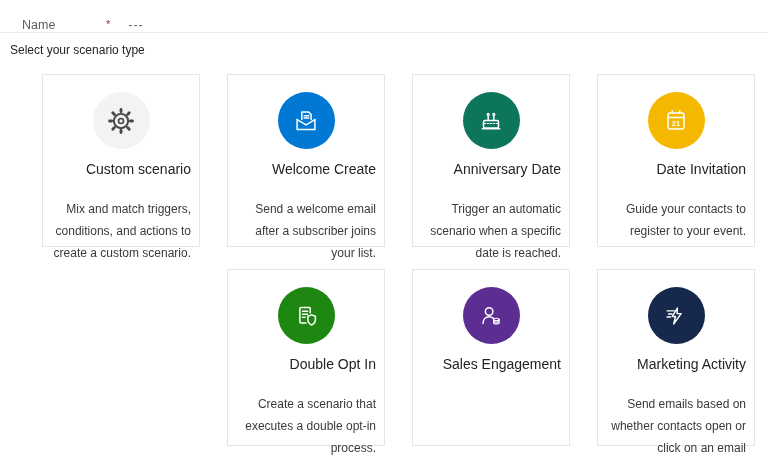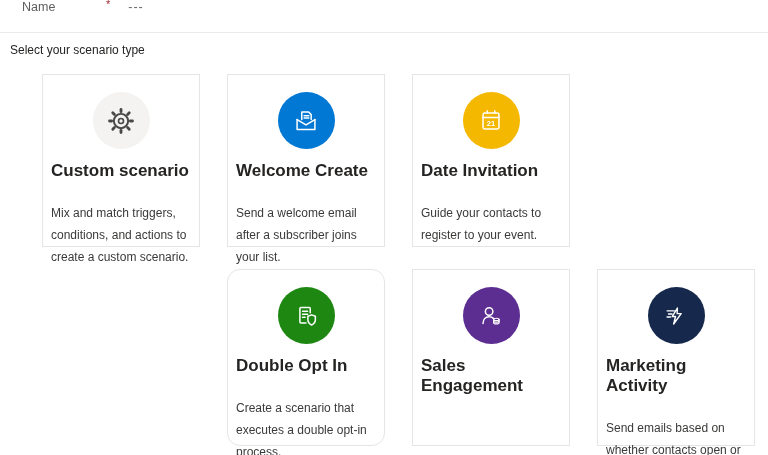--- a/index.html
+++ b/index.html
@@ -1,41 +1,41 @@
 <!DOCTYPE html>
 <html><head>
 <meta charset="utf-8">
 <style>
   * { margin:0; padding:0; box-sizing:border-box; }
   html,body { width:768px; height:455px; background:#fff; overflow:hidden;
               font-family:"Liberation Sans", sans-serif; }
 
   
-  .field-row { display:flex; align-items:flex-start; height:33px; padding-left:22px;
+  .field-row { display:flex; align-items:flex-end; height:33px; padding-left:22px;
                border-bottom:1px solid #eaeaea; }
   .field-label { width:84px; font-size:12.5px; color:#605e5c; }
   .req { color:#a4262c; font-size:11px; margin-right:18px; position:relative; top:-2px; }
   .field-value { font-size:12.5px; color:#666; letter-spacing:1px; }
 
   
   .section-heading { font-size:12px; color:#252423; padding:10px 0 0 10px; }
 
   
   .grid { margin:17px 0 0 42px;
           display:grid;
           grid-template-columns:repeat(4,158px);
           grid-template-rows:173px 177px;
           column-gap:27px; row-gap:22px; }
-  .card { background:#fff; border:1px solid #e5e5e5; text-align:left;
+  .card { background:#fff; border:1px solid #e5e5e5; text-align:right;
           padding:0 8px; cursor:pointer; }
-  .card.col2 { grid-column:2;border-radius:13px; }
+  .card.col2 { grid-column:2; }
   .circle { width:57px; height:57px; border-radius:50%; margin:17px auto 0;
             display:flex; align-items:center; justify-content:center; }
   .circle svg { display:block; }
-  .card-title { margin-top:12px; font-size:17px; font-weight:bold; color:#252423; }
+  .card-title { margin-top:12px; font-size:14px; font-weight:normal; color:#252423; }
   .card-desc  { margin-top:21px; font-size:12px; line-height:22px; color:#3b3a39; }
 </style>
 </head>
 <body>
 
 <div class="field-row">
   <span class="field-label">Name</span>
   <span class="req">*</span>
   <span class="field-value">---</span>
 </div>
@@ -72,20 +72,35 @@
         <path d="M14 10.5 H19"></path>
           <path d="M14 12.8 H19"></path>
         <path d="M6.5 14.5 V25 H25.5 V14.5"></path>
         <path d="M6.5 14.5 L16 20.2 L25.5 14.5"></path>
       </svg>
     </div>
     <div class="card-title">Welcome Create</div>
     <div class="card-desc">Send a welcome email after a subscriber joins your list.</div>
   </div>
 
+  <div class="card">
+    <div class="circle" style="background-color: rgb(14, 117, 93); color: rgb(255, 255, 255);">
+      <svg width="30" height="30" viewBox="0 0 32 32" fill="none" stroke="currentColor" stroke-width="1.6" stroke-linecap="round" stroke-linejoin="round">
+        <rect x="8" y="15.5" width="16" height="8" rx="1.5"></rect>
+        <path d="M8.8 18.6 H23.2" stroke-width="1.2" stroke-dasharray="1.5 1.7"></path>
+        <path d="M13 15.5 V10.8"></path>
+          <path d="M19 15.5 V10.8"></path>
+        <circle cx="13" cy="9" r="1.1" stroke-width="1.3"></circle>
+        <circle cx="19" cy="9" r="1.1" stroke-width="1.3"></circle>
+        <path d="M6.8 24.2 H25.2"></path>
+      </svg>
+    </div>
+    <div class="card-title">Anniversary Date</div>
+    <div class="card-desc">Trigger an automatic scenario when a specific date is reached.</div>
+  </div>
 
   <div class="card">
     <div class="circle" style="background-color: rgb(245, 184, 0); color: rgb(255, 255, 255);">
       <svg width="30" height="30" viewBox="0 0 32 32" fill="none" stroke="currentColor" stroke-width="1.6" stroke-linecap="round" stroke-linejoin="round">
         <rect x="7.5" y="7.5" width="17" height="17" rx="1.8"></rect>
         <path d="M7.5 12.2 H24.5"></path>
         <path d="M12 7.5 V5"></path>
           <path d="M20 7.5 V5"></path>
         <text x="16" y="21.4" font-size="8" font-weight="bold" text-anchor="middle" fill="currentColor" stroke="none">21</text>
       </svg>

